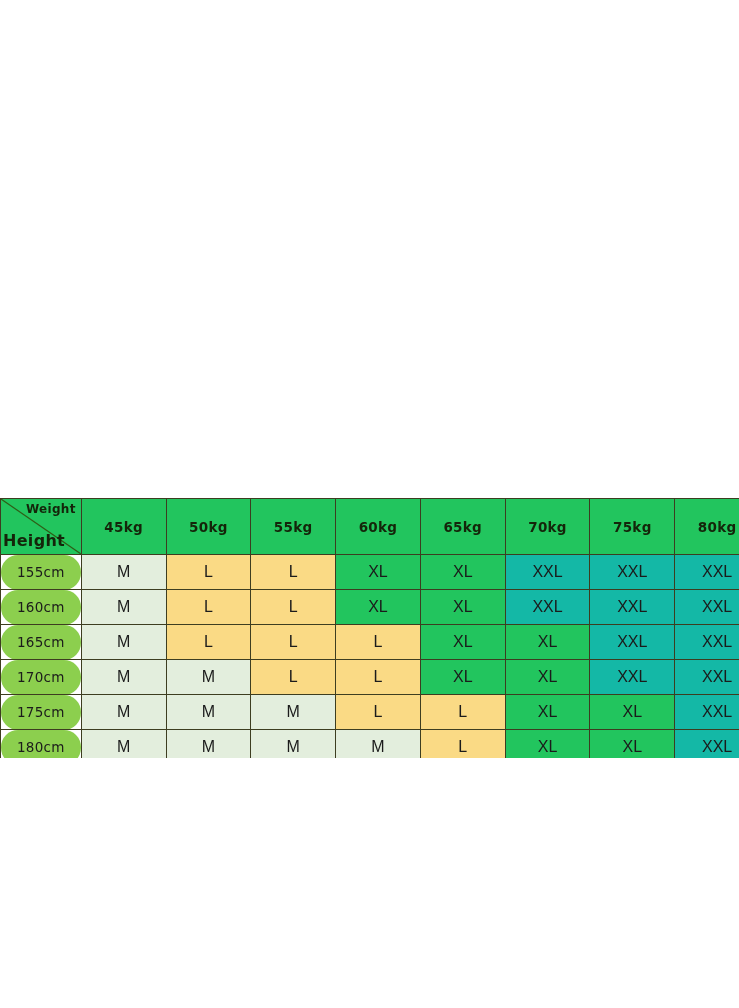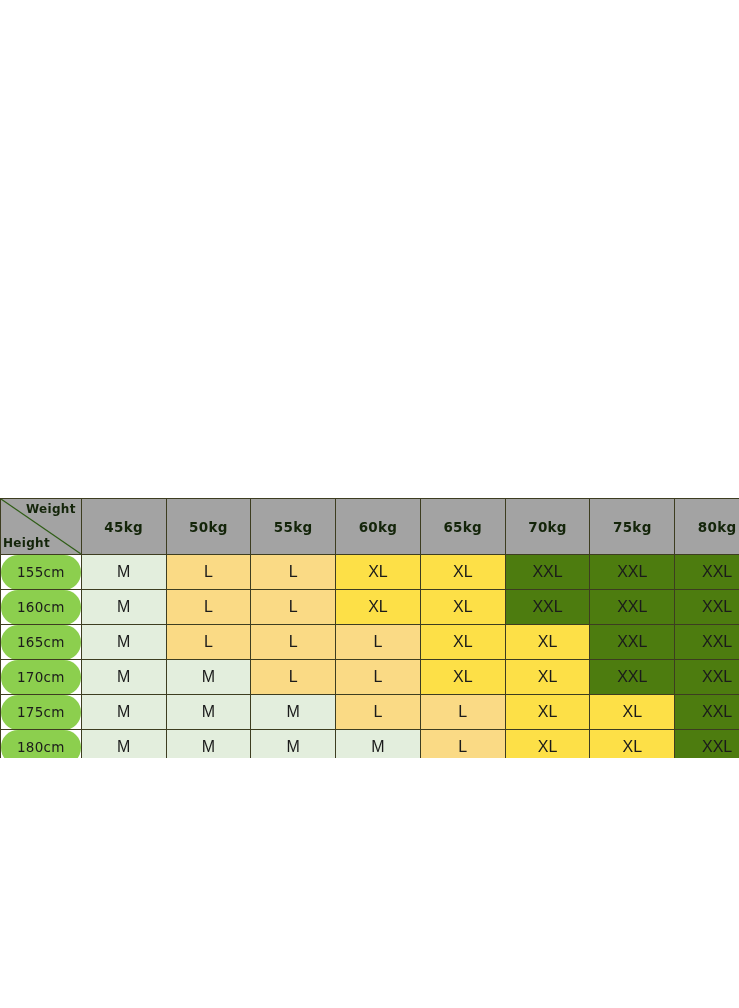--- a/index.html
+++ b/index.html
@@ -43,21 +43,21 @@
     color: #1b1b1b;
   }
 
   
   col.c-corner { width: 80px; }
   col.c-data   { width: 84px; }
 
   
   tr.head-row th {
     height: 55px;
-    background: #a3a3a3;
+    background: #22c55e;
     font-family: "DejaVu Sans", sans-serif;
     font-size: 13.5px;
     font-weight: bold;
     letter-spacing: 0.3px;
     color: #14250a;
   }
 
   
   th.corner {
     position: relative;
@@ -76,21 +76,21 @@
     right: 5px;
     font-size: 12px;
     font-weight: bold;
     color: #14250a;
     font-family: "DejaVu Sans", sans-serif;
   }
   th.corner .lbl-height {
     position: absolute;
     bottom: 4px;
     left: 2px;
-    font-size: 12px;
+    font-size: 16px;
     font-weight: bold;
     color: #14250a;
     font-family: "DejaVu Sans", sans-serif;
   }
 
   
   td.row-head {
     height: 34px;
     background: #8ccf4e;
     font-family: "DejaVu Sans", sans-serif;
@@ -104,22 +104,22 @@
   
   td.cell {
     height: 34px;
     font-size: 16px;
     font-family: "Liberation Sans", sans-serif;
     color: #1b1b1b;
   }
 
   td.cell.size-M   { background: #e3eedd; }
   td.cell.size-L   { background: #fada85; }
-  td.cell.size-XL  { background: #fde047; }
-  td.cell.size-XXL { background: #4d7c0f; }
+  td.cell.size-XL  { background: #22c55e; }
+  td.cell.size-XXL { background: #14b8a6; }
 </style>
 </head>
 <body>
 
 <div id="size-chart-clip">
 
   <table class="size-chart">
     <colgroup>
       <col class="c-corner">
       <col class="c-data">

